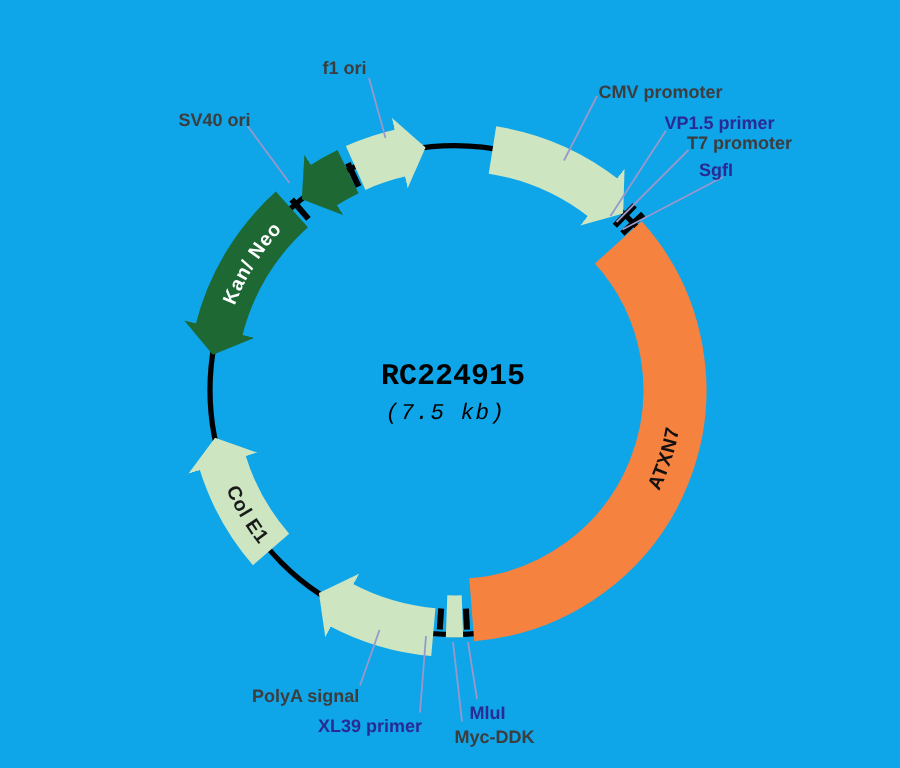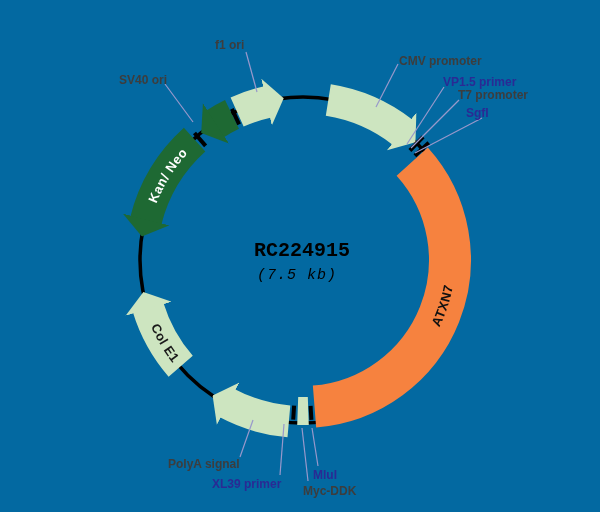--- a/index.html
+++ b/index.html
@@ -4,21 +4,21 @@
 <style>
   html, body {
     margin: 0;
     padding: 0;
     background: #ffffff;
   }
   .stage {
     position: relative;
     width: 600px;
     height: 512px;
-    background: #0369a1;
+    background: #0ea5e9;
     overflow: hidden;
     font-family: "Liberation Sans", sans-serif;
   }
   svg { display: block; }
 
   .feat-label {
     font-family: "Liberation Sans", sans-serif;
     font-size: 12px;
     font-weight: bold;
   }

